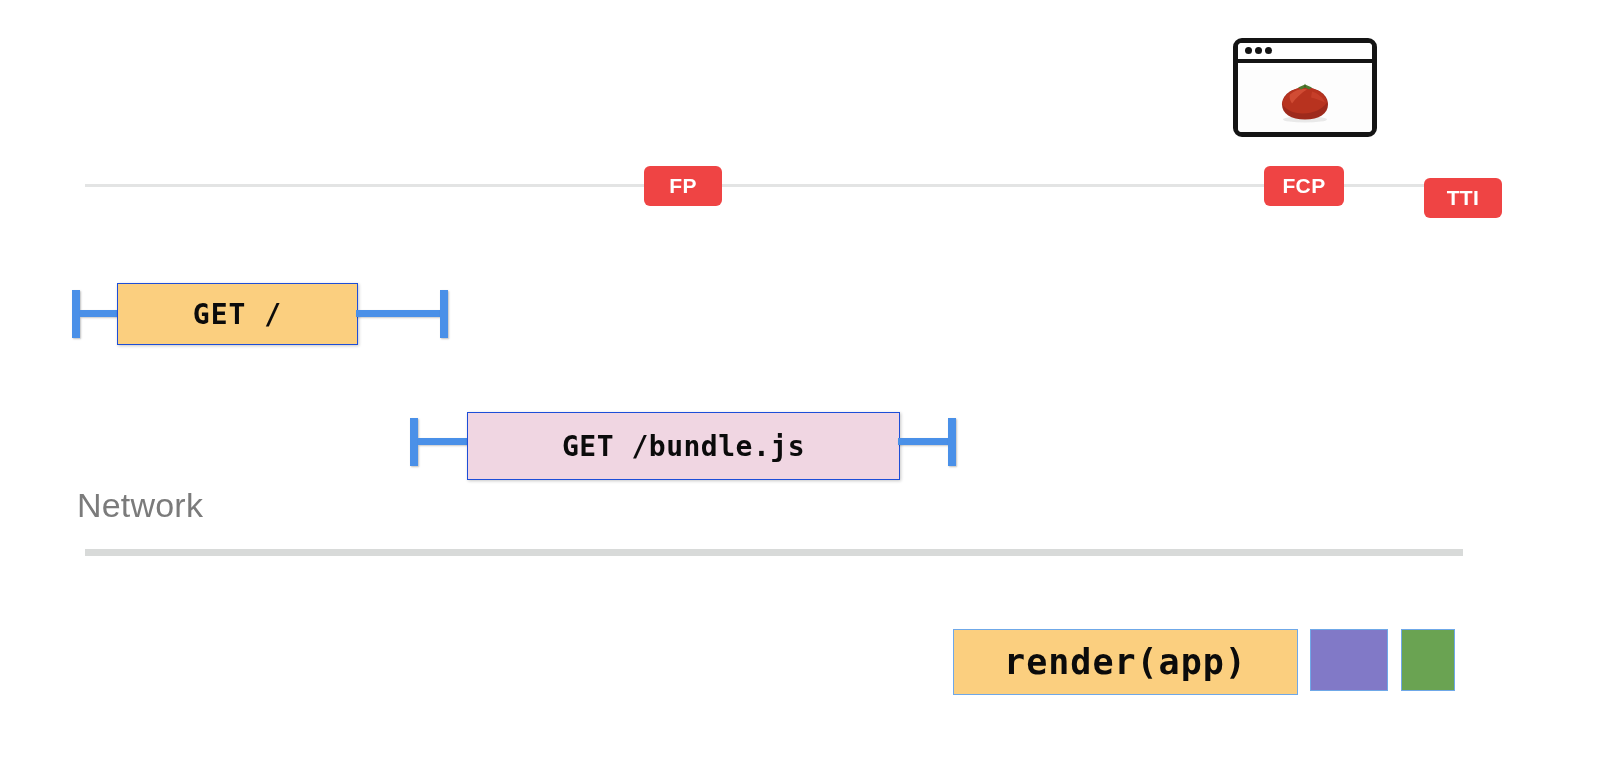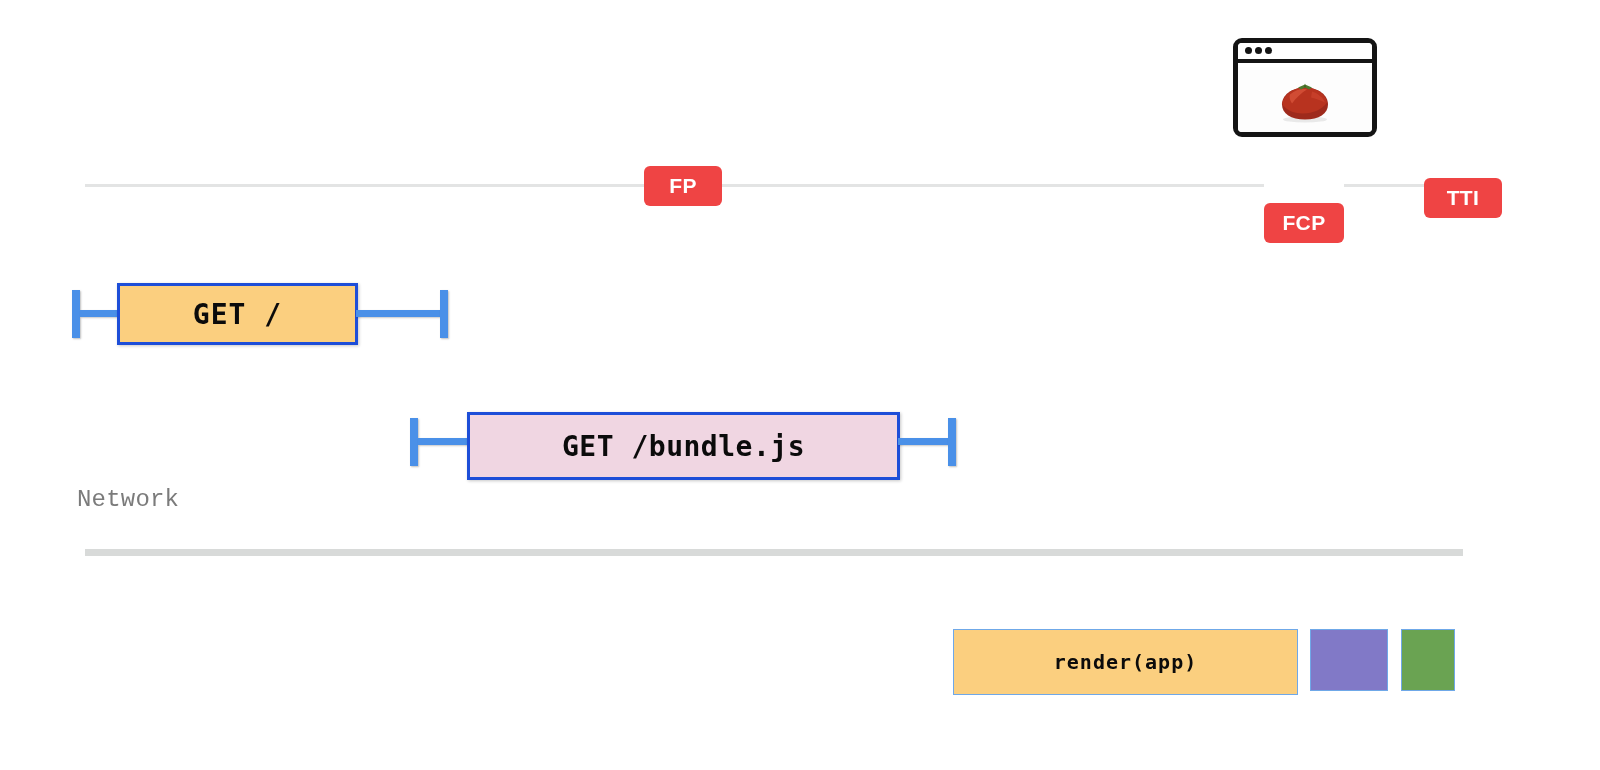--- a/index.html
+++ b/index.html
@@ -97,42 +97,42 @@
     color: #ffffff;
     font-size: 21px;
     font-weight: bold;
     letter-spacing: 0.4px;
     display: flex;
     align-items: center;
     justify-content: center;
     box-sizing: border-box;
   }
   .marker-fp  { left: 644px;  width: 78px; }
-  .marker-fcp { left: 1264px; width: 80px; margin-top: 37px; }
+  .marker-fcp { left: 1264px; width: 80px; }
   .marker-tti { left: 1424px; width: 78px; margin-top: 12px; }
 
   
   .request { position: absolute; }
 
   .whisker-cap {
     position: absolute;
     width: 8px;
     height: 48px;
     background: #4a90e8;
     box-shadow: 1px 1px 2px rgba(0,0,0,0.25);
   }
   .whisker-stem {
     position: absolute;
     height: 7px;
     background: #4a90e8;
     box-shadow: 1px 1px 2px rgba(0,0,0,0.22);
   }
   .bar {
     position: absolute;
-    border: 3px solid #1d4ed8;
+    border: 1px solid #1d4ed8;
     box-sizing: border-box;
     display: flex;
     align-items: center;
     justify-content: center;
     font-family: "DejaVu Sans Mono", "Liberation Mono", monospace;
     font-weight: bold;
     color: #0b0b0b;
     box-shadow: 1px 1px 3px rgba(0,0,0,0.22);
     white-space: pre;
   }
@@ -150,23 +150,22 @@
   .r2-stem-l { left: 418px; top: 438px; width: 52px; }
   .r2-bar    { left: 467px; top: 412px; width: 433px; height: 68px;
                background: #f0d6e2; font-size: 28px; letter-spacing: 0.5px; }
   .r2-stem-r { left: 898px; top: 438px; width: 54px; }
   .r2-cap-r  { left: 948px; top: 418px; }
 
   
   .lane-label {
     position: absolute;
     color: #7b7b7b;
-    font-size: 24px;
+    font-size: 34px;
     letter-spacing: 0.2px;
-    font-family: Liberation Mono, monospace;
   }
   .label-network { left: 77px; top: 486px; }
   .label-js      { left: 77px; top: 596px; }
 
   .lane-divider {
     position: absolute;
     left: 85px;
     top: 549px;
     width: 1378px;
     height: 7px;
@@ -180,21 +179,21 @@
     box-sizing: border-box;
     display: flex;
     align-items: center;
     justify-content: center;
     font-family: "DejaVu Sans Mono", "Liberation Mono", monospace;
     font-weight: bold;
     color: #0b0b0b;
     white-space: pre;
   }
   .task-render { left: 953px;  top: 629px; width: 345px; height: 66px;
-                 background: #fbcf7f; font-size: 20px; letter-spacing: 1px; }
+                 background: #fbcf7f; font-size: 35px; letter-spacing: 1px; }
   .task-purple { left: 1310px; top: 629px; width: 78px;  height: 62px;
                  background: #8179c7; }
   .task-green  { left: 1401px; top: 629px; width: 54px;  height: 62px;
                  background: #6aa352; }
 </style>
 </head>
 <body>
 
 <div id="stage">
 

